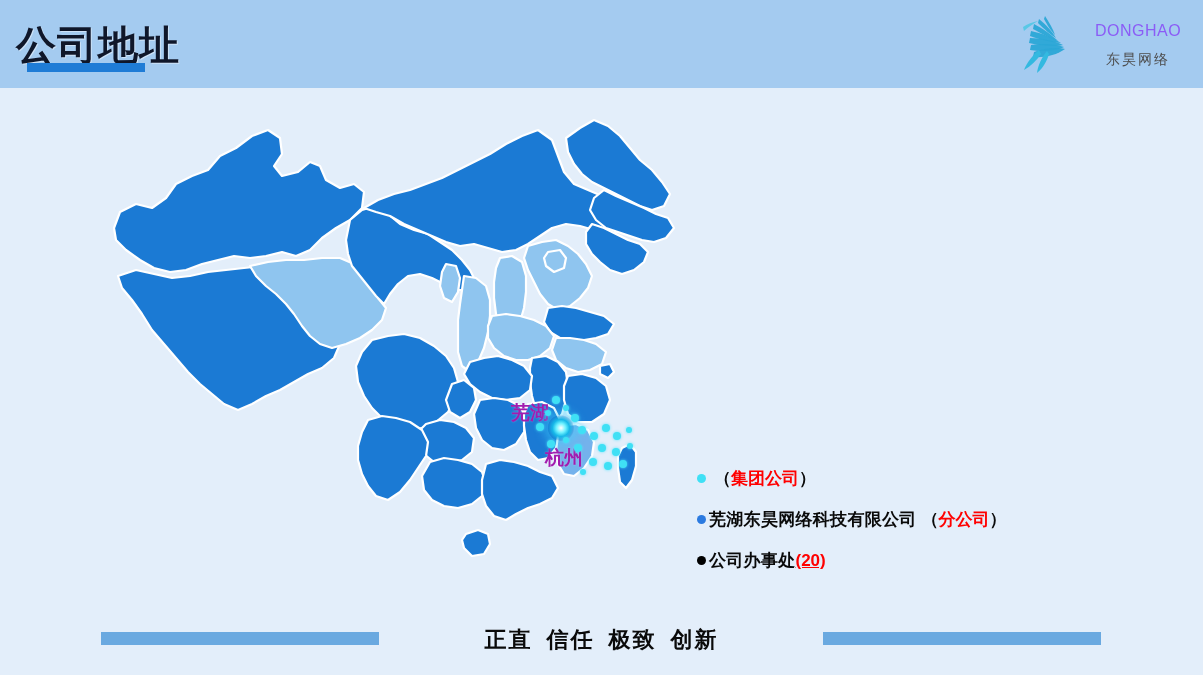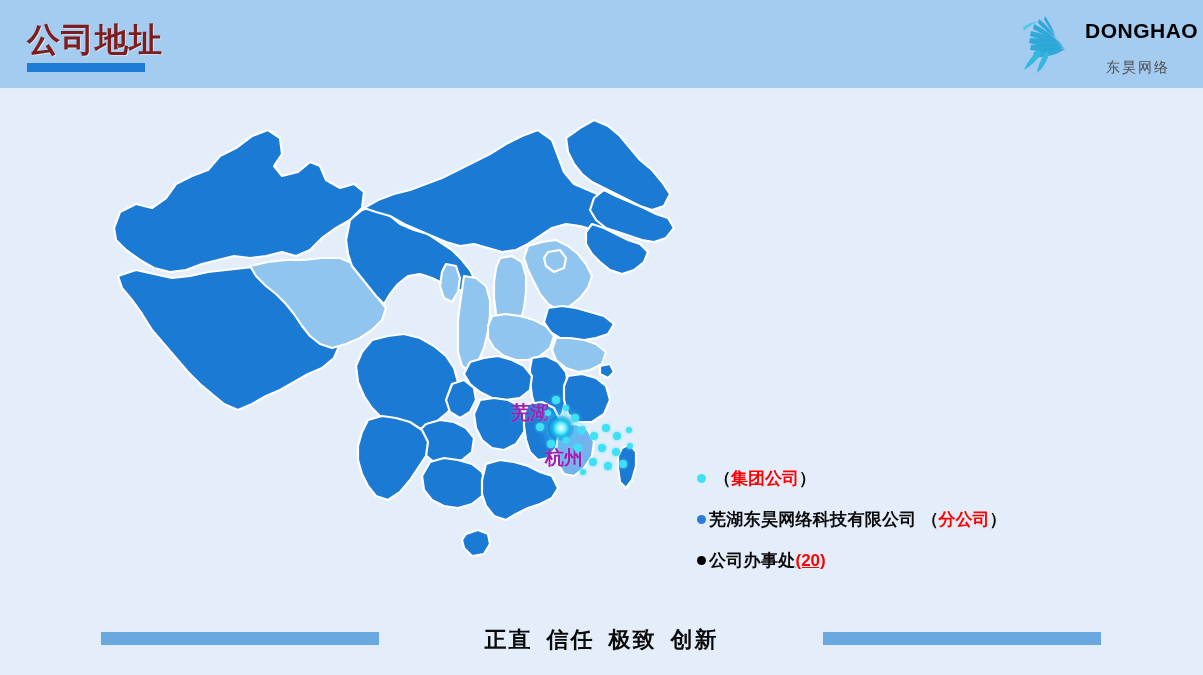--- a/index.html
+++ b/index.html
@@ -22,25 +22,25 @@
   
   .header-band {
     position: absolute;
     left: 0; top: 0;
     width: 1203px;
     height: 88px;
     background: #a4cbf0;
   }
   .page-title {
     position: absolute;
-    left: 27px;
+    left: 16px;
     top: 18px;
-    font-size: 33px;
-    font-weight: bold;
-    color: #7f1d1d;
+    font-size: 40px;
+    font-weight: bold;
+    color: #0f172a;
     letter-spacing: 1px;
     text-shadow: 1px 1px 0 rgba(255,255,255,0.45);
     white-space: nowrap;
   }
   .title-underline {
     position: absolute;
     left: 27px;
     top: 63px;
     width: 118px;
     height: 9px;
@@ -61,33 +61,32 @@
     height: 66px;
   }
   .logo-text {
     position: absolute;
     left: 74px;
     top: 12px;
     width: 106px;
     text-align: center;
   }
   .logo-name {
-    font-size: 21px;
-    font-weight: bold;
-    color: #000000;
+    font-size: 16px;
+    font-weight: normal;
+    color: #8b5cf6;
     letter-spacing: 0.5px;
     line-height: 22px;
   }
   .logo-sub {
     font-size: 14px;
     color: #4d4d4d;
     letter-spacing: 2px;
     line-height: 18px;
-    margin-top: 17px;
-    font-family: Liberation Mono, monospace;
+    margin-top: 8px;
   }
   
   .map-area {
     position: absolute;
     left: 96px;
     top: 100px;
     width: 620px;
     height: 500px;
   }
   .map-svg { display:block; width: 620px; height: 500px; }

